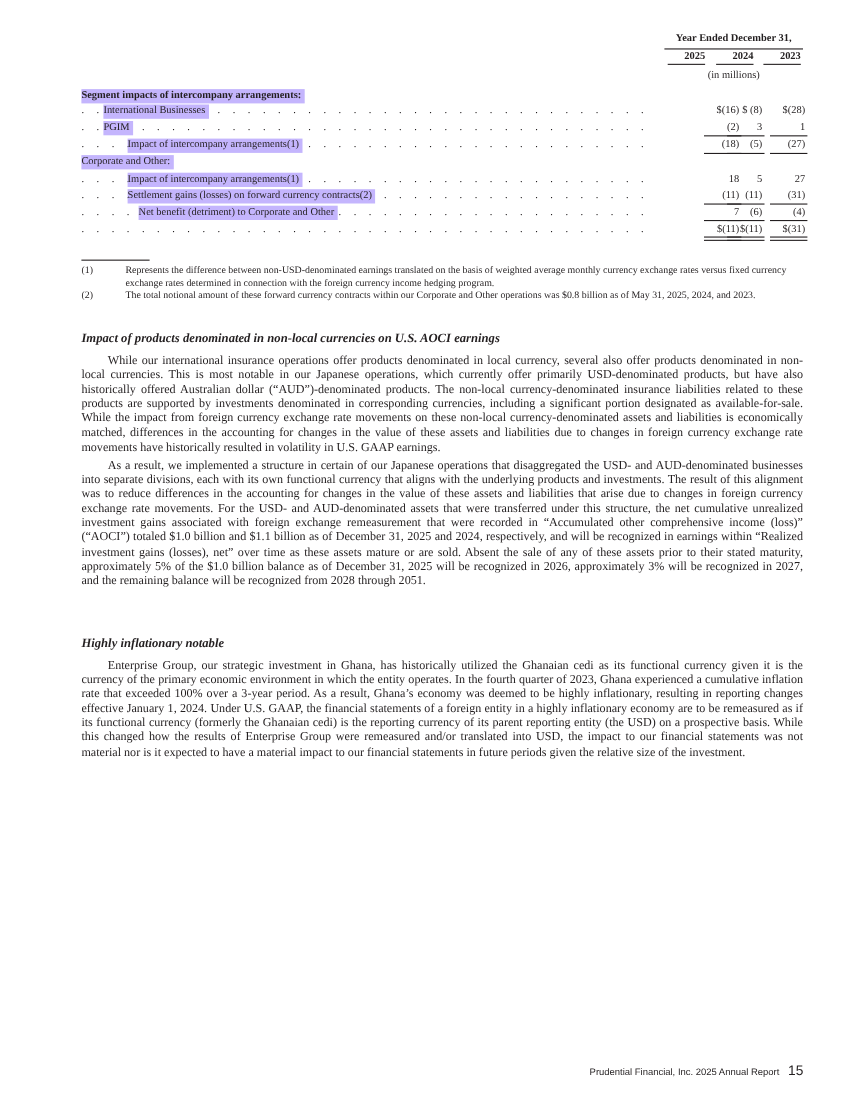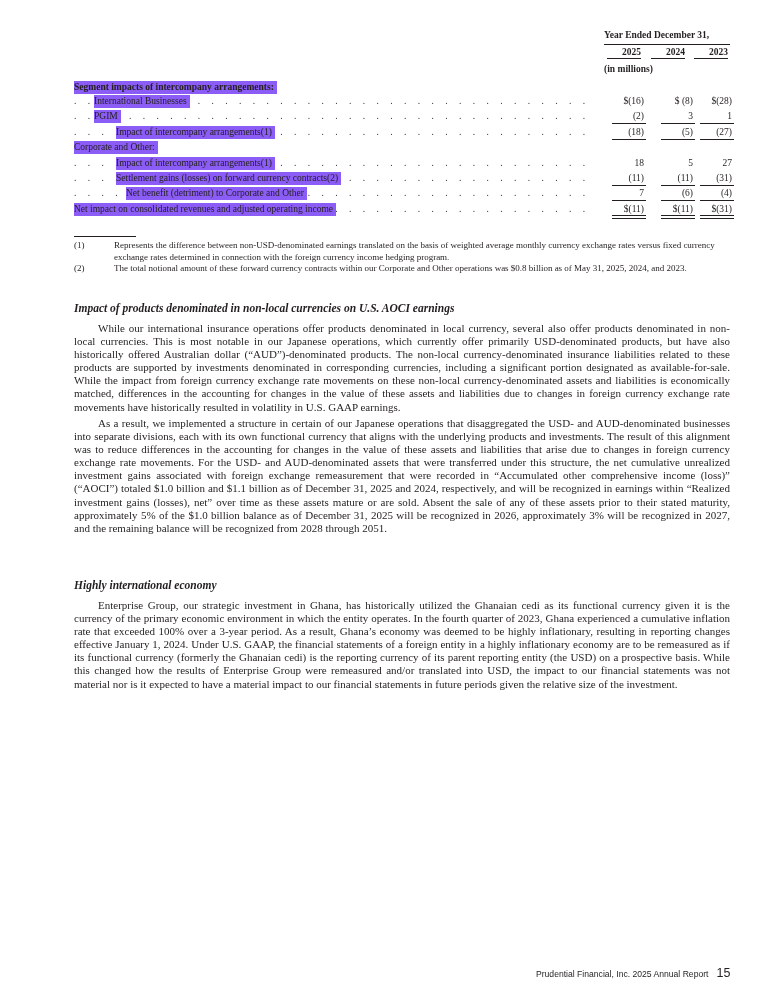--- a/index.html
+++ b/index.html
@@ -4,31 +4,31 @@
 <style>
   html, body { margin: 0; padding: 0; background: #ffffff; }
   body {
     width: 768px; height: 1004px; position: relative; overflow: hidden;
     font-family: "Liberation Serif", "DejaVu Serif", serif;
     color: #231f20;
   }
   .page { position: absolute; left: 74px; top: 0; width: 656px; }
 
   
-  .tbl-head { position: absolute; left: 530px; width: 126px; font-size: 9.5px; font-weight: bold; }
+  .tbl-head { position: absolute; left: 530px; width: 126px; font-size: 9.5px; font-weight: bold; text-align: center; }
   .yr-title { top: 30px; height: 12px; border-bottom: 1px solid #231f20; padding-bottom: 2px; white-space: nowrap; }
   .yr-row { position: absolute; top: 47px; left: 530px; width: 126px; height: 12px; }
   .yr { position: absolute; width: 34px; text-align: right; font-size: 9.5px; font-weight: bold; border-bottom: 1px solid #231f20; padding-bottom: 1px; }
-  .units { top: 64px; font-weight: bold; }
+  .units { top: 64px; font-weight: normal; }
 
   .row { position: absolute; left: 0; width: 656px; height: 13px; font-size: 9.5px; line-height: 13px; }
-  .row .label { position: absolute; left: 0; white-space: nowrap; background: #8b5cf6; padding-right: 3px; z-index: 2; text-align: center; }
+  .row .label { position: absolute; left: 0; white-space: nowrap; background: #c4b5fd; padding-right: 3px; z-index: 2; text-align: center; }
   .row .dots { position: absolute; left: 0; right: 140px; overflow: hidden; white-space: nowrap; letter-spacing: 4.5px; color: #231f20; z-index: 1; }
   .row .v { position: absolute; width: 34px; text-align: right; white-space: nowrap; }
-  .v.c1 { left: 536px; } .v.c2 { left: 585px; } .v.c3 { left: 624px; }
+  .v.c1 { left: 564px; } .v.c2 { left: 585px; } .v.c3 { left: 624px; }
   .v.ul::after { content: ""; position: absolute; left: 2px; right: -2px; bottom: -1px; border-bottom: 1px solid #231f20; }
   .v.dul::after { content: ""; position: absolute; left: 2px; right: -2px; bottom: -3px; height: 2px; border-top: 1px solid #231f20; border-bottom: 1px solid #231f20; }
   .bold { font-weight: bold; }
 
   .fn-rule { position: absolute; left: 0; top: 236px; width: 62px; border-top: 1px solid #231f20; }
   .fn { position: absolute; left: 0; width: 656px; font-size: 9px; line-height: 11.5px; }
   .fn .num { position: absolute; left: 0; }
   .fn .txt { margin-left: 40px; display: block; }
 
   h3 { position: absolute; left: 0; margin: 0; font-size: 11.5px; font-style: italic; font-weight: bold; }
@@ -101,39 +101,38 @@
   <div class="row" style="top:187px">
     <span class="dots">. . . . . . . . . . . . . . . . . . . . . . . . . . . . . . . . . . . . . . . . . . . . . . . . . . . . . . . . . . . . . . . . . . . . . . . . . . . . . . . . . . . . . . . . . . . . . . . .</span>
     <span class="label" style="left:52px">Net benefit (detriment) to Corporate and Other</span>
     <span class="v c1 ul">7</span>
     <span class="v c2 ul">(6)</span>
     <span class="v c3 ul">(4)</span>
   </div>
 
   <div class="row" style="top:203px">
     <span class="dots">. . . . . . . . . . . . . . . . . . . . . . . . . . . . . . . . . . . . . . . . . . . . . . . . . . . . . . . . . . . . . . . . . . . . . . . . . . . . . . . . . . . . . . . . . . . . . . . .</span>
-    <span class="label">Net impact on consolidated revenues and adjusted operating income</span>
     <span class="v c1 dul">$(11)</span>
     <span class="v c2 dul">$(11)</span>
     <span class="v c3 dul">$(31)</span>
   </div>
 
   <div class="fn-rule"></div>
   <div class="fn" style="top:240px">
     <span class="num">(1)</span>
     <span class="txt">Represents the difference between non-USD-denominated earnings translated on the basis of weighted average monthly currency exchange rates versus fixed currency exchange rates determined in connection with the foreign currency income hedging program.</span>
   </div>
   <div class="fn" style="top:263px">
     <span class="num">(2)</span>
     <span class="txt">The total notional amount of these forward currency contracts within our Corporate and Other operations was $0.8 billion as of May 31, 2025, 2024, and 2023.</span>
   </div>
 
   <h3 style="top:302px">Impact of products denominated in non-local currencies on U.S. AOCI earnings</h3>
   <p class="body" style="top:322px">While our international insurance operations offer products denominated in local currency, several also offer products denominated in non-local currencies. This is most notable in our Japanese operations, which currently offer primarily USD-denominated products, but have also historically offered Australian dollar (“AUD”)-denominated products. The non-local currency-denominated insurance liabilities related to these products are supported by investments denominated in corresponding currencies, including a significant portion designated as available-for-sale. While the impact from foreign currency exchange rate movements on these non-local currency-denominated assets and liabilities is economically matched, differences in the accounting for changes in the value of these assets and liabilities due to changes in foreign currency exchange rate movements have historically resulted in volatility in U.S. GAAP earnings.</p>
   <p class="body" style="top:417px">As a result, we implemented a structure in certain of our Japanese operations that disaggregated the USD- and AUD-denominated businesses into separate divisions, each with its own functional currency that aligns with the underlying products and investments. The result of this alignment was to reduce differences in the accounting for changes in the value of these assets and liabilities that arise due to changes in foreign currency exchange rate movements. For the USD- and AUD-denominated assets that were transferred under this structure, the net cumulative unrealized investment gains associated with foreign exchange remeasurement that were recorded in “Accumulated other comprehensive income (loss)” (“AOCI”) totaled $1.0 billion and $1.1 billion as of December 31, 2025 and 2024, respectively, and will be recognized in earnings within “Realized investment gains (losses), net” over time as these assets mature or are sold. Absent the sale of any of these assets prior to their stated maturity, approximately 5% of the $1.0 billion balance as of December 31, 2025 will be recognized in 2026, approximately 3% will be recognized in 2027, and the remaining balance will be recognized from 2028 through 2051.</p>
 
-  <h3 style="top:579px">Highly international economy</h3>
+  <h3 style="top:579px">Highly inflationary notable</h3>
   <p class="body" style="top:599px">Enterprise Group, our strategic investment in Ghana, has historically utilized the Ghanaian cedi as its functional currency given it is the currency of the primary economic environment in which the entity operates. In the fourth quarter of 2023, Ghana experienced a cumulative inflation rate that exceeded 100% over a 3-year period. As a result, Ghana’s economy was deemed to be highly inflationary, resulting in reporting changes effective January 1, 2024. Under U.S. GAAP, the financial statements of a foreign entity in a highly inflationary economy are to be remeasured as if its functional currency (formerly the Ghanaian cedi) is the reporting currency of its parent reporting entity (the USD) on a prospective basis. While this changed how the results of Enterprise Group were remeasured and/or translated into USD, the impact to our financial statements was not material nor is it expected to have a material impact to our financial statements in future periods given the relative size of the investment.</p>
 </div>
 
 <div class="footer">
   <span>Prudential Financial, Inc. 2025 Annual Report</span><span class="pg">15</span>
 </div>
 
 </body></html>

